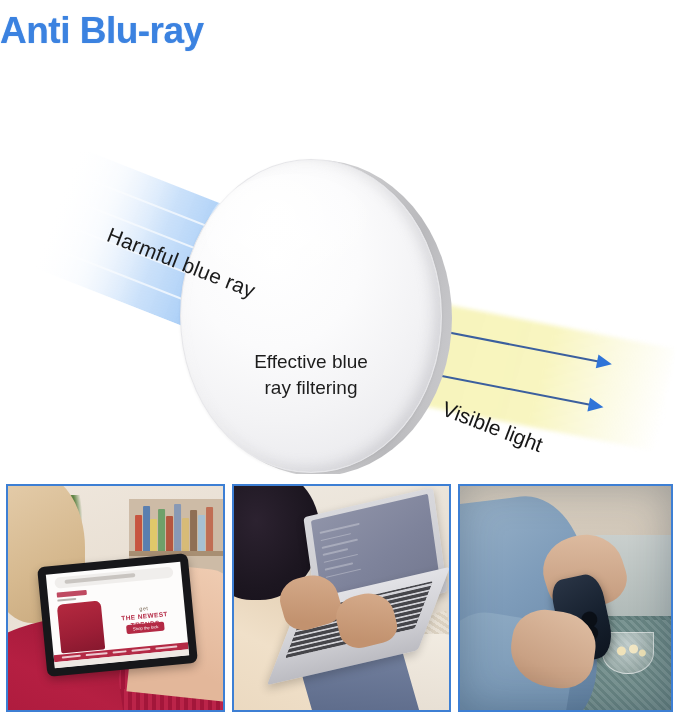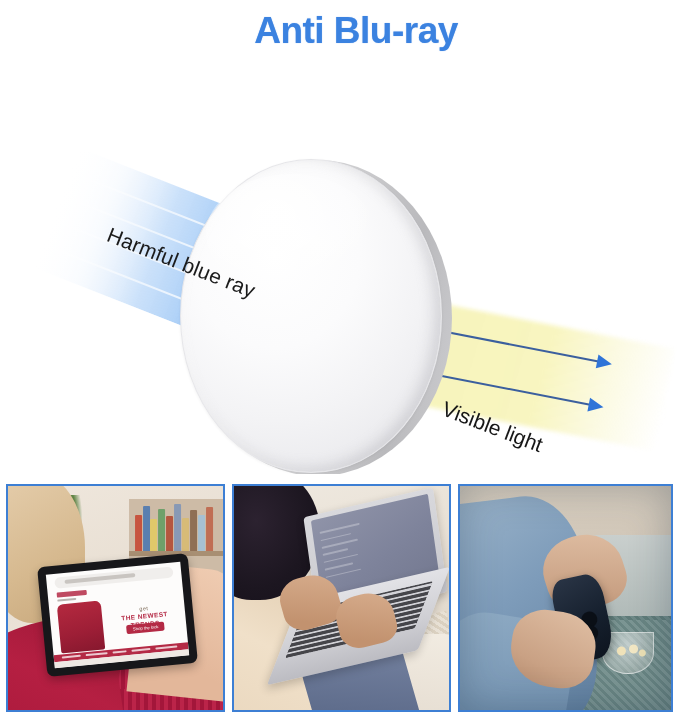--- a/index.html
+++ b/index.html
@@ -5,21 +5,21 @@
   html,body{margin:0;padding:0;background:#ffffff;}
   body{
     width:679px;height:714px;position:relative;overflow:hidden;
     font-family:"Liberation Sans","DejaVu Sans",sans-serif;
     -webkit-font-smoothing:antialiased;
   }
 
   
   #title-bar{
     position:absolute;left:0;top:0;width:642px;height:62px;
-    display:flex;align-items:center;justify-content:center;padding-left:35px;
+    display:flex;align-items:center;justify-content:flex-start;
   }
   #page-title{
     font-size:37px;font-weight:bold;color:#3b82e0;
     letter-spacing:-0.5px;
     text-shadow:0 0 1px rgba(59,130,224,.55);
     white-space:nowrap;
   }
 
   
   #diagram{
@@ -268,20 +268,24 @@
     <div id="yellow-beam"></div>
     <div class="vis-arrow" id="va1"></div>
     <div class="vis-head" id="vh1"></div>
     <div class="vis-arrow" id="va2"></div>
     <div class="vis-head" id="vh2"></div>
   </div>
 
   <div id="lens-rim"></div>
   <div id="lens"></div>
   <div id="lens-gloss"></div>
+  <div id="lens-caption">
+    <span>Effective blue</span><br>
+    <span>ray filtering</span>
+  </div>
 
   <div id="harmful-label">Harmful blue ray</div>
   <div id="visible-label">Visible light</div>
 </div>
 
 <div id="photo-strip">
 
   <div class="photo-frame" id="photo-1">
     <div class="photo-inner">
       <div class="p1-wall"></div>

